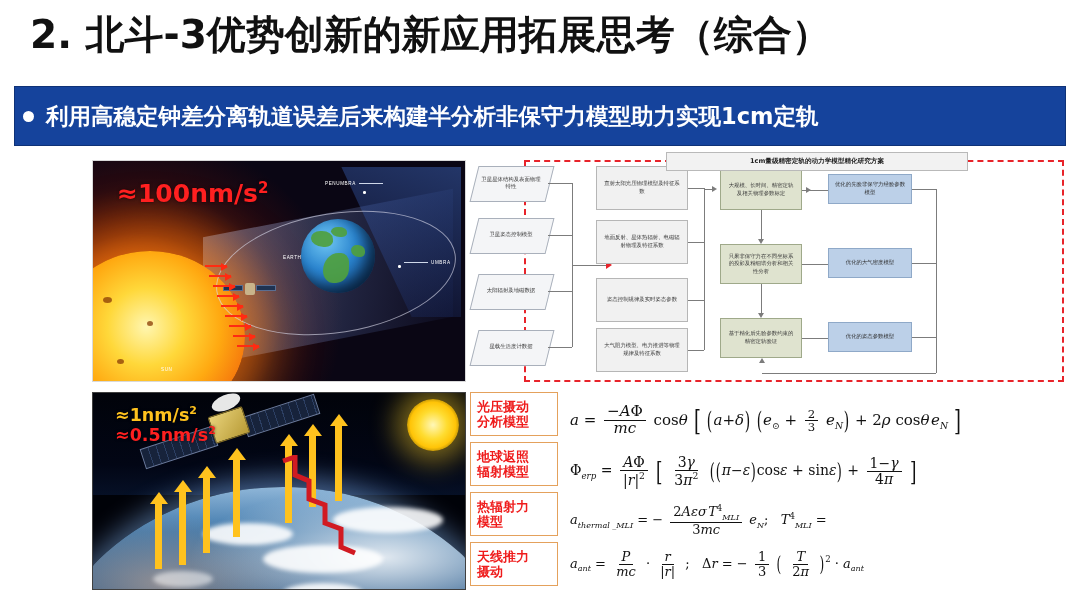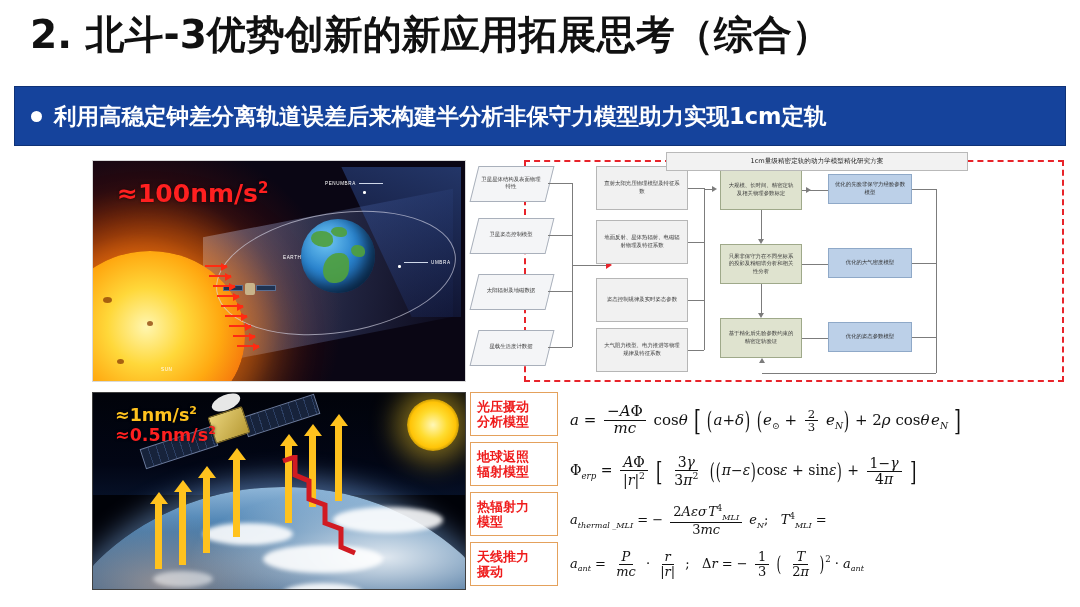--- a/index.html
+++ b/index.html
@@ -16,21 +16,21 @@
     position:absolute;left:30px;top:8px;width:1020px;
     font-size:39px;font-weight:bold;color:#111;
     letter-spacing:0px;white-space:nowrap;
     font-family:"DejaVu Sans",sans-serif;
   }
 
   
   .banner{
     position:absolute;left:14px;top:86px;width:1052px;height:60px;
     background:#15439c;border:1px solid #0f3277;
-    display:flex;align-items:center;box-sizing:border-box;padding-left:16px;
+    display:flex;align-items:center;box-sizing:border-box;padding-left:8px;
   }
   .banner .bullet{
     width:11px;height:11px;border-radius:50%;background:#ffffff;
     margin-right:12px;flex:0 0 auto;
   }
   .banner .btext{
     color:#ffffff;font-size:22.5px;font-weight:bold;letter-spacing:0px;
     font-family:"DejaVu Sans",sans-serif;white-space:nowrap;
   }
 
@@ -141,21 +141,21 @@
   }
   .tagB .y{color:#ffc21e;} .tagB .r{color:#ff2020;}
   .tagB sup{font-size:11px;}
 
   
   .flow{position:absolute;left:470px;top:152px;width:600px;height:232px;}
   .flowTitle{
     position:absolute;left:196px;top:0px;width:300px;height:17px;
     background:#f2f2f2;border:1px solid #b9b9b9;
     font-size:6.6px;color:#222;display:flex;align-items:center;justify-content:center;
-    font-family:"DejaVu Sans",sans-serif;white-space:nowrap;z-index:4;
+    font-family:"DejaVu Sans",sans-serif;white-space:nowrap;z-index:4;font-weight:bold;
   }
   .dashbox{
     position:absolute;left:54px;top:8px;width:540px;height:222px;
     border:2px dashed #e8232a;box-sizing:border-box;
   }
   .para{
     position:absolute;width:74px;height:34px;background:#f4f5f7;border:1px solid #a9b0bb;
     transform:skewX(-14deg);
   }
   .paraT{

